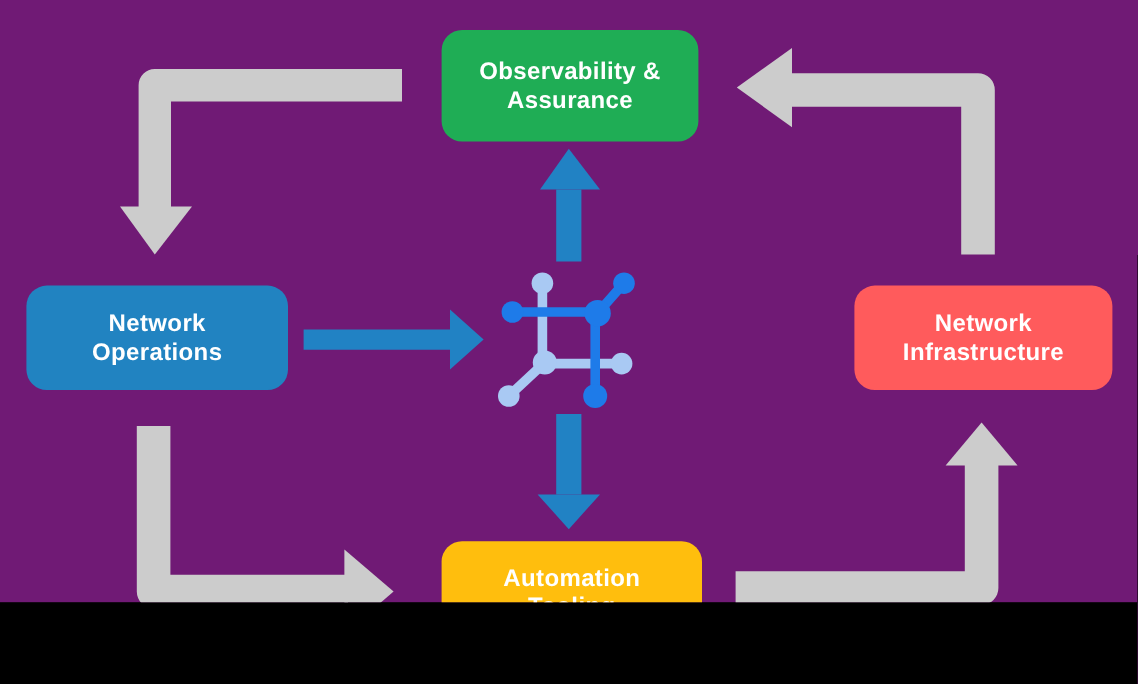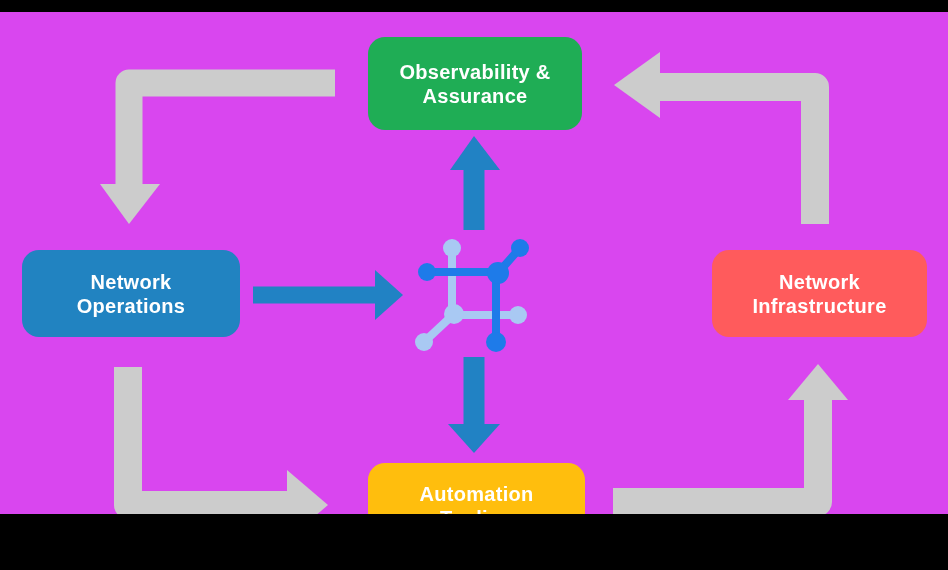--- a/index.html
+++ b/index.html
@@ -1,23 +1,22 @@
 <!DOCTYPE html>
 <html><head>
 <meta charset="utf-8">
 <style>
   html, body { margin: 0; padding: 0; background: #000; }
   .canvas {
     position: relative;
     width: 948px;
     height: 502px;
-    background: #d946ef;
+    background: #701a75;
     font-family: "Liberation Sans", sans-serif;
     overflow: hidden;
-    margin-top: 12px;
   }
   svg.layer {
     position: absolute;
     left: 0; top: 0;
     width: 948px; height: 570px;
     display: block;
   }
   .node {
     position: absolute;
     border-radius: 17px;

